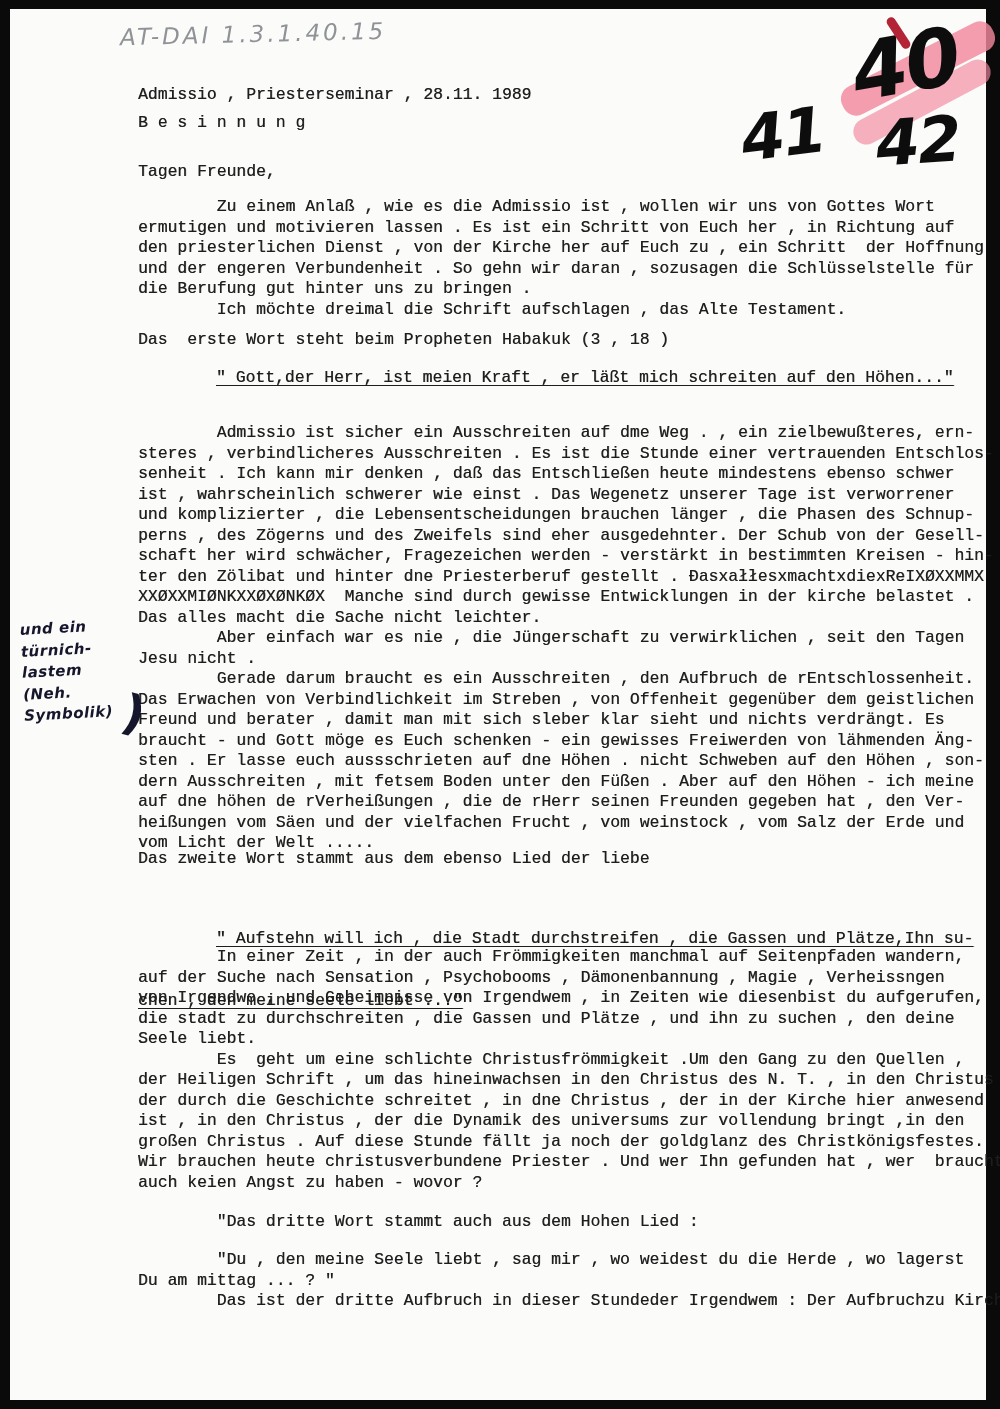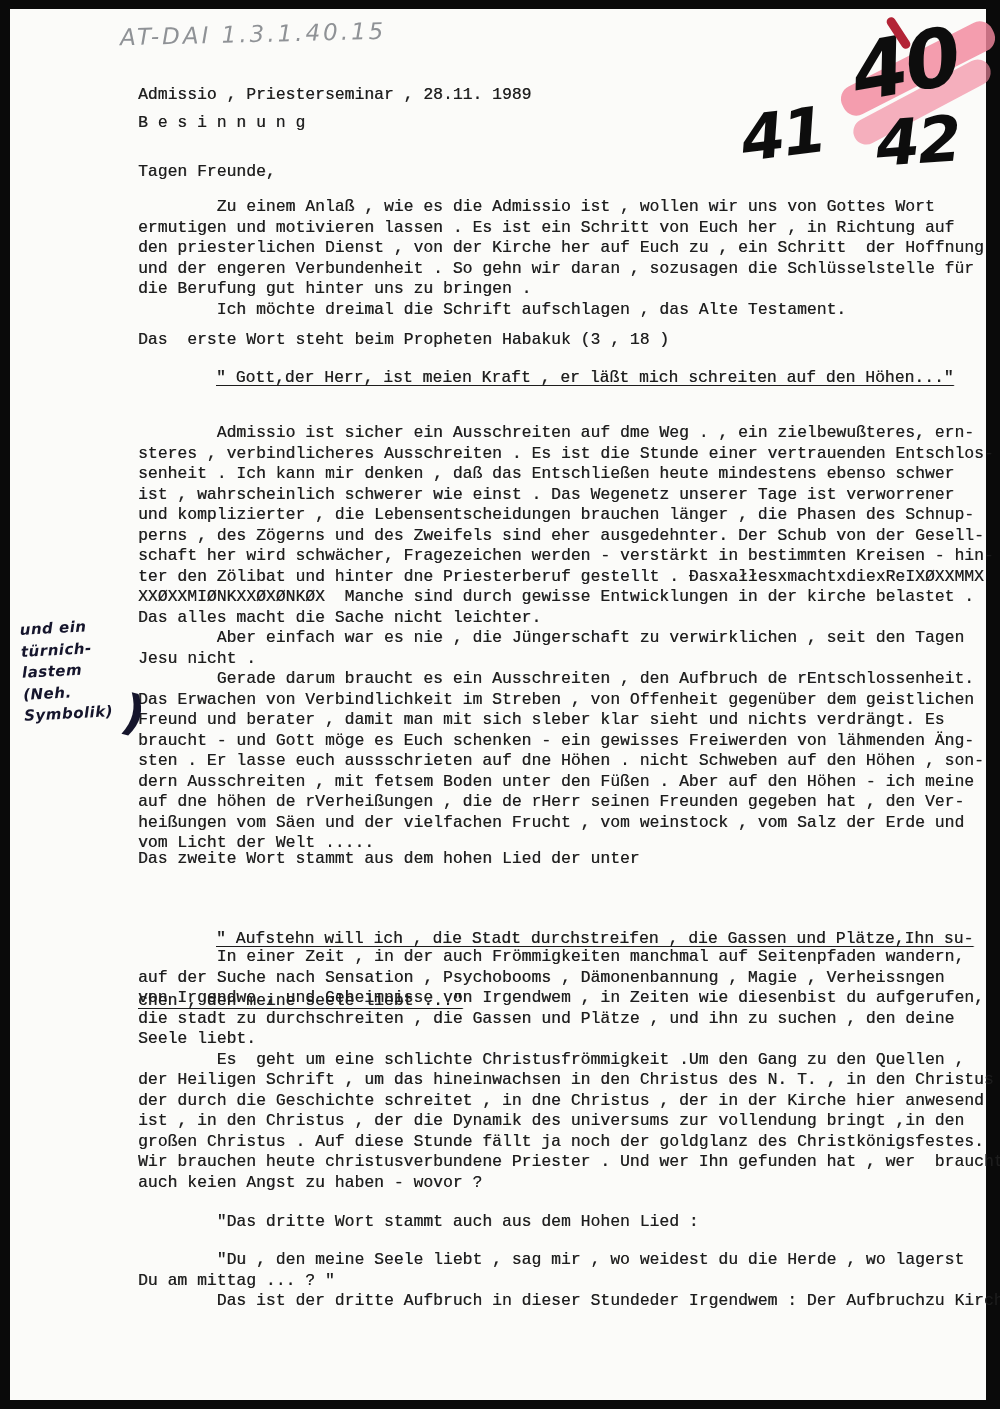--- a/index.html
+++ b/index.html
@@ -134,21 +134,21 @@
         Gerade darum braucht es ein Ausschreiten , den Aufbruch de rEntschlossenheit.
 Das Erwachen von Verbindlichkeit im Streben , von Offenheit gegenüber dem geistlichen
 Freund und berater , damit man mit sich sleber klar sieht und nichts verdrängt. Es
 braucht - und Gott möge es Euch schenken - ein gewisses Freiwerden von lähmenden Äng-
 sten . Er lasse euch aussschrieten auf dne Höhen . nicht Schweben auf den Höhen , son-
 dern Ausschreiten , mit fetsem Boden unter den Füßen . Aber auf den Höhen - ich meine
 auf dne höhen de rVerheißungen , die de rHerr seinen Freunden gegeben hat , den Ver-
 heißungen vom Säen und der vielfachen Frucht , vom weinstock , vom Salz der Erde und
 vom Licht der Welt .....</div>
 
-  <div class="typed" style="top:840px">Das zweite Wort stammt aus dem hohen Lied der unter</div>
+  <div class="typed" style="top:840px">Das zweite Wort stammt aus dem ebenso Lied der liebe</div>
 
   <div class="typed" style="top:879px">
     <div><span class="u ind8">" Aufstehn will ich , die Stadt durchstreifen , die Gassen und Plätze,Ihn su-</span></div>
     <div><span class="u">chen , den meine seele liebt ..."</span></div>
   </div>
 
   <div class="typed" style="top:938px">        In einer Zeit , in der auch Frömmigkeiten manchmal auf Seitenpfaden wandern,
 auf der Suche nach Sensation , Psychobooms , Dämonenbannung , Magie , Verheissngen
 von Irgendwo , und Geheimnisse von Irgendwem , in Zeiten wie diesenbist du aufgerufen,
 die stadt zu durchschreiten , die Gassen und Plätze , und ihn zu suchen , den deine

